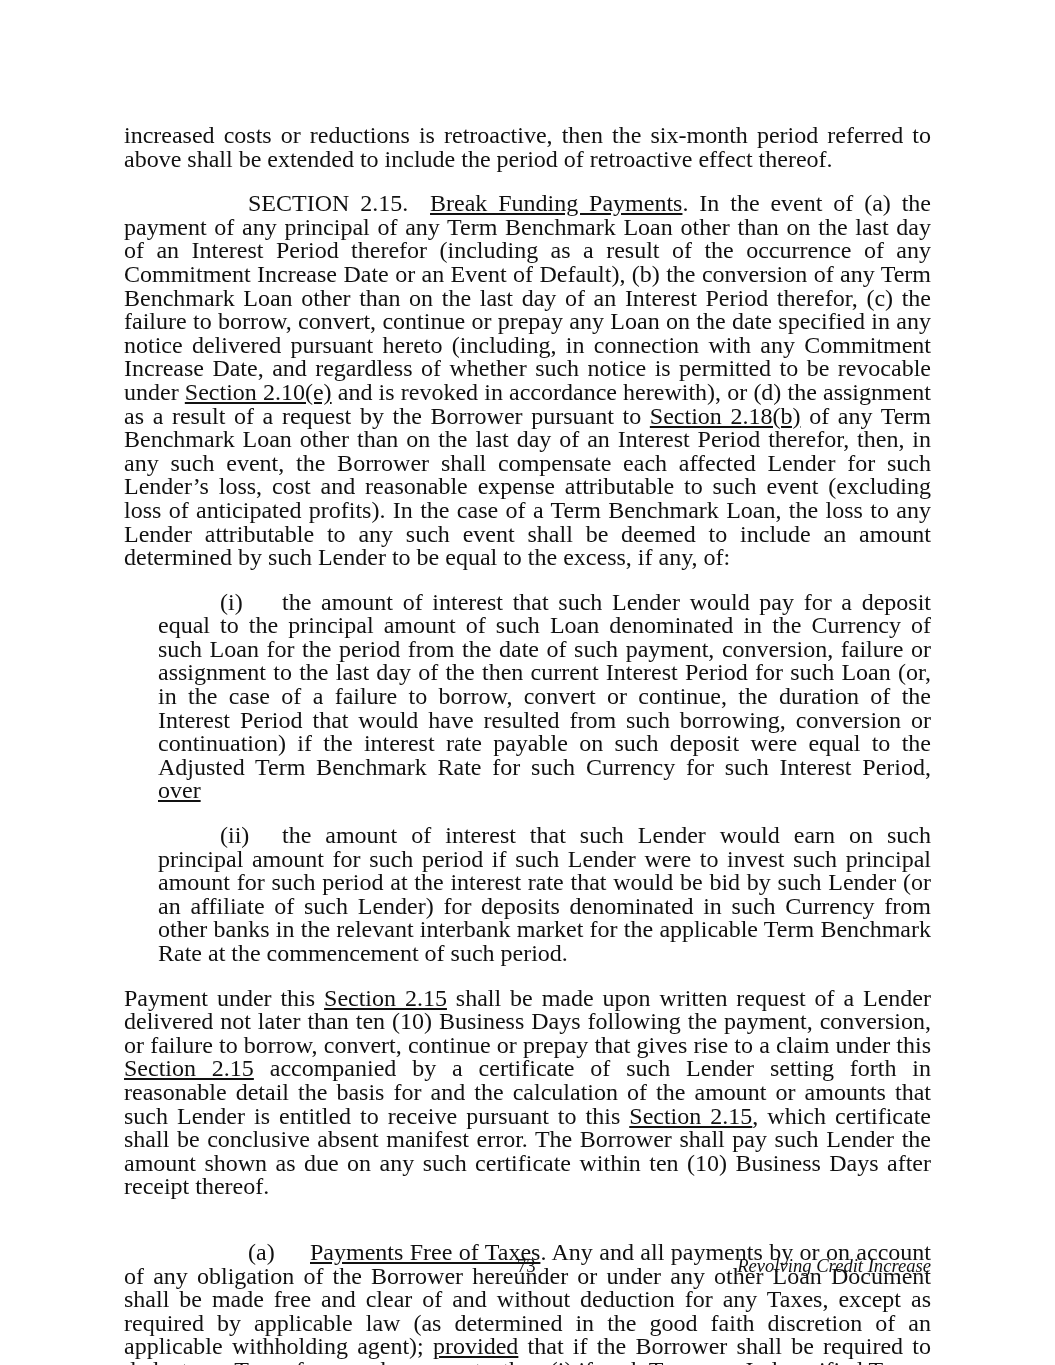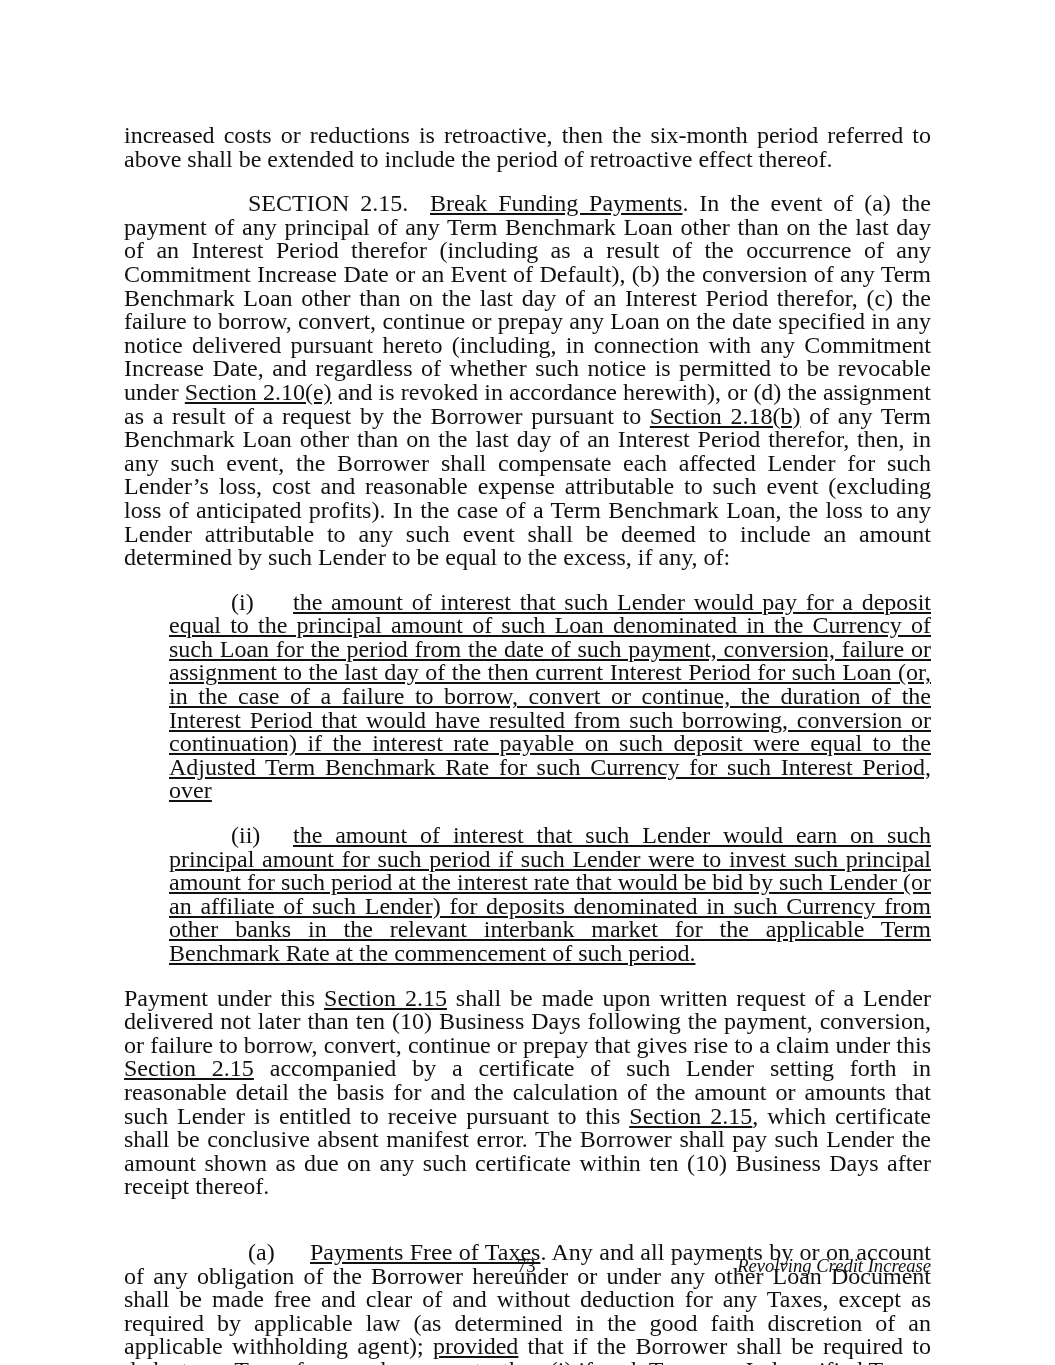--- a/index.html
+++ b/index.html
@@ -5,21 +5,21 @@
     html, body { margin: 0; padding: 0; background: #ffffff; }
     body { width: 1055px; height: 1365px; position: relative; overflow: hidden; }
     .page {
       position: absolute; left: 124px; top: 124px; width: 807px;
       font-family: "Liberation Serif", serif;
       font-size: 24px; line-height: 23.6px; color: #111111;
     }
     p { margin: 0; text-align: justify; text-align-last: left; }
     .gap { height: 21px; }
     .indent-head { text-indent: 124px; }
-    .sub { margin-left: 45px; text-indent: 62px; text-decoration: underline; }
+    .sub { margin-left: 34px; text-indent: 62px; }
     .lbl { display: inline-block; width: 62px; text-indent: 0; }
     u { text-decoration: underline; text-underline-offset: 2px; }
     .footer {
       position: absolute; top: 1255px; left: 124px; width: 807px; height: 26px;
       font-family: "Liberation Serif", serif; font-size: 18.6px; color: #111111;
     }
     .page-num { position: absolute; left: 393px; top: 0; }
     .doc-title { position: absolute; right: 0; top: 0; font-style: italic; }
   </style>
 </head>

